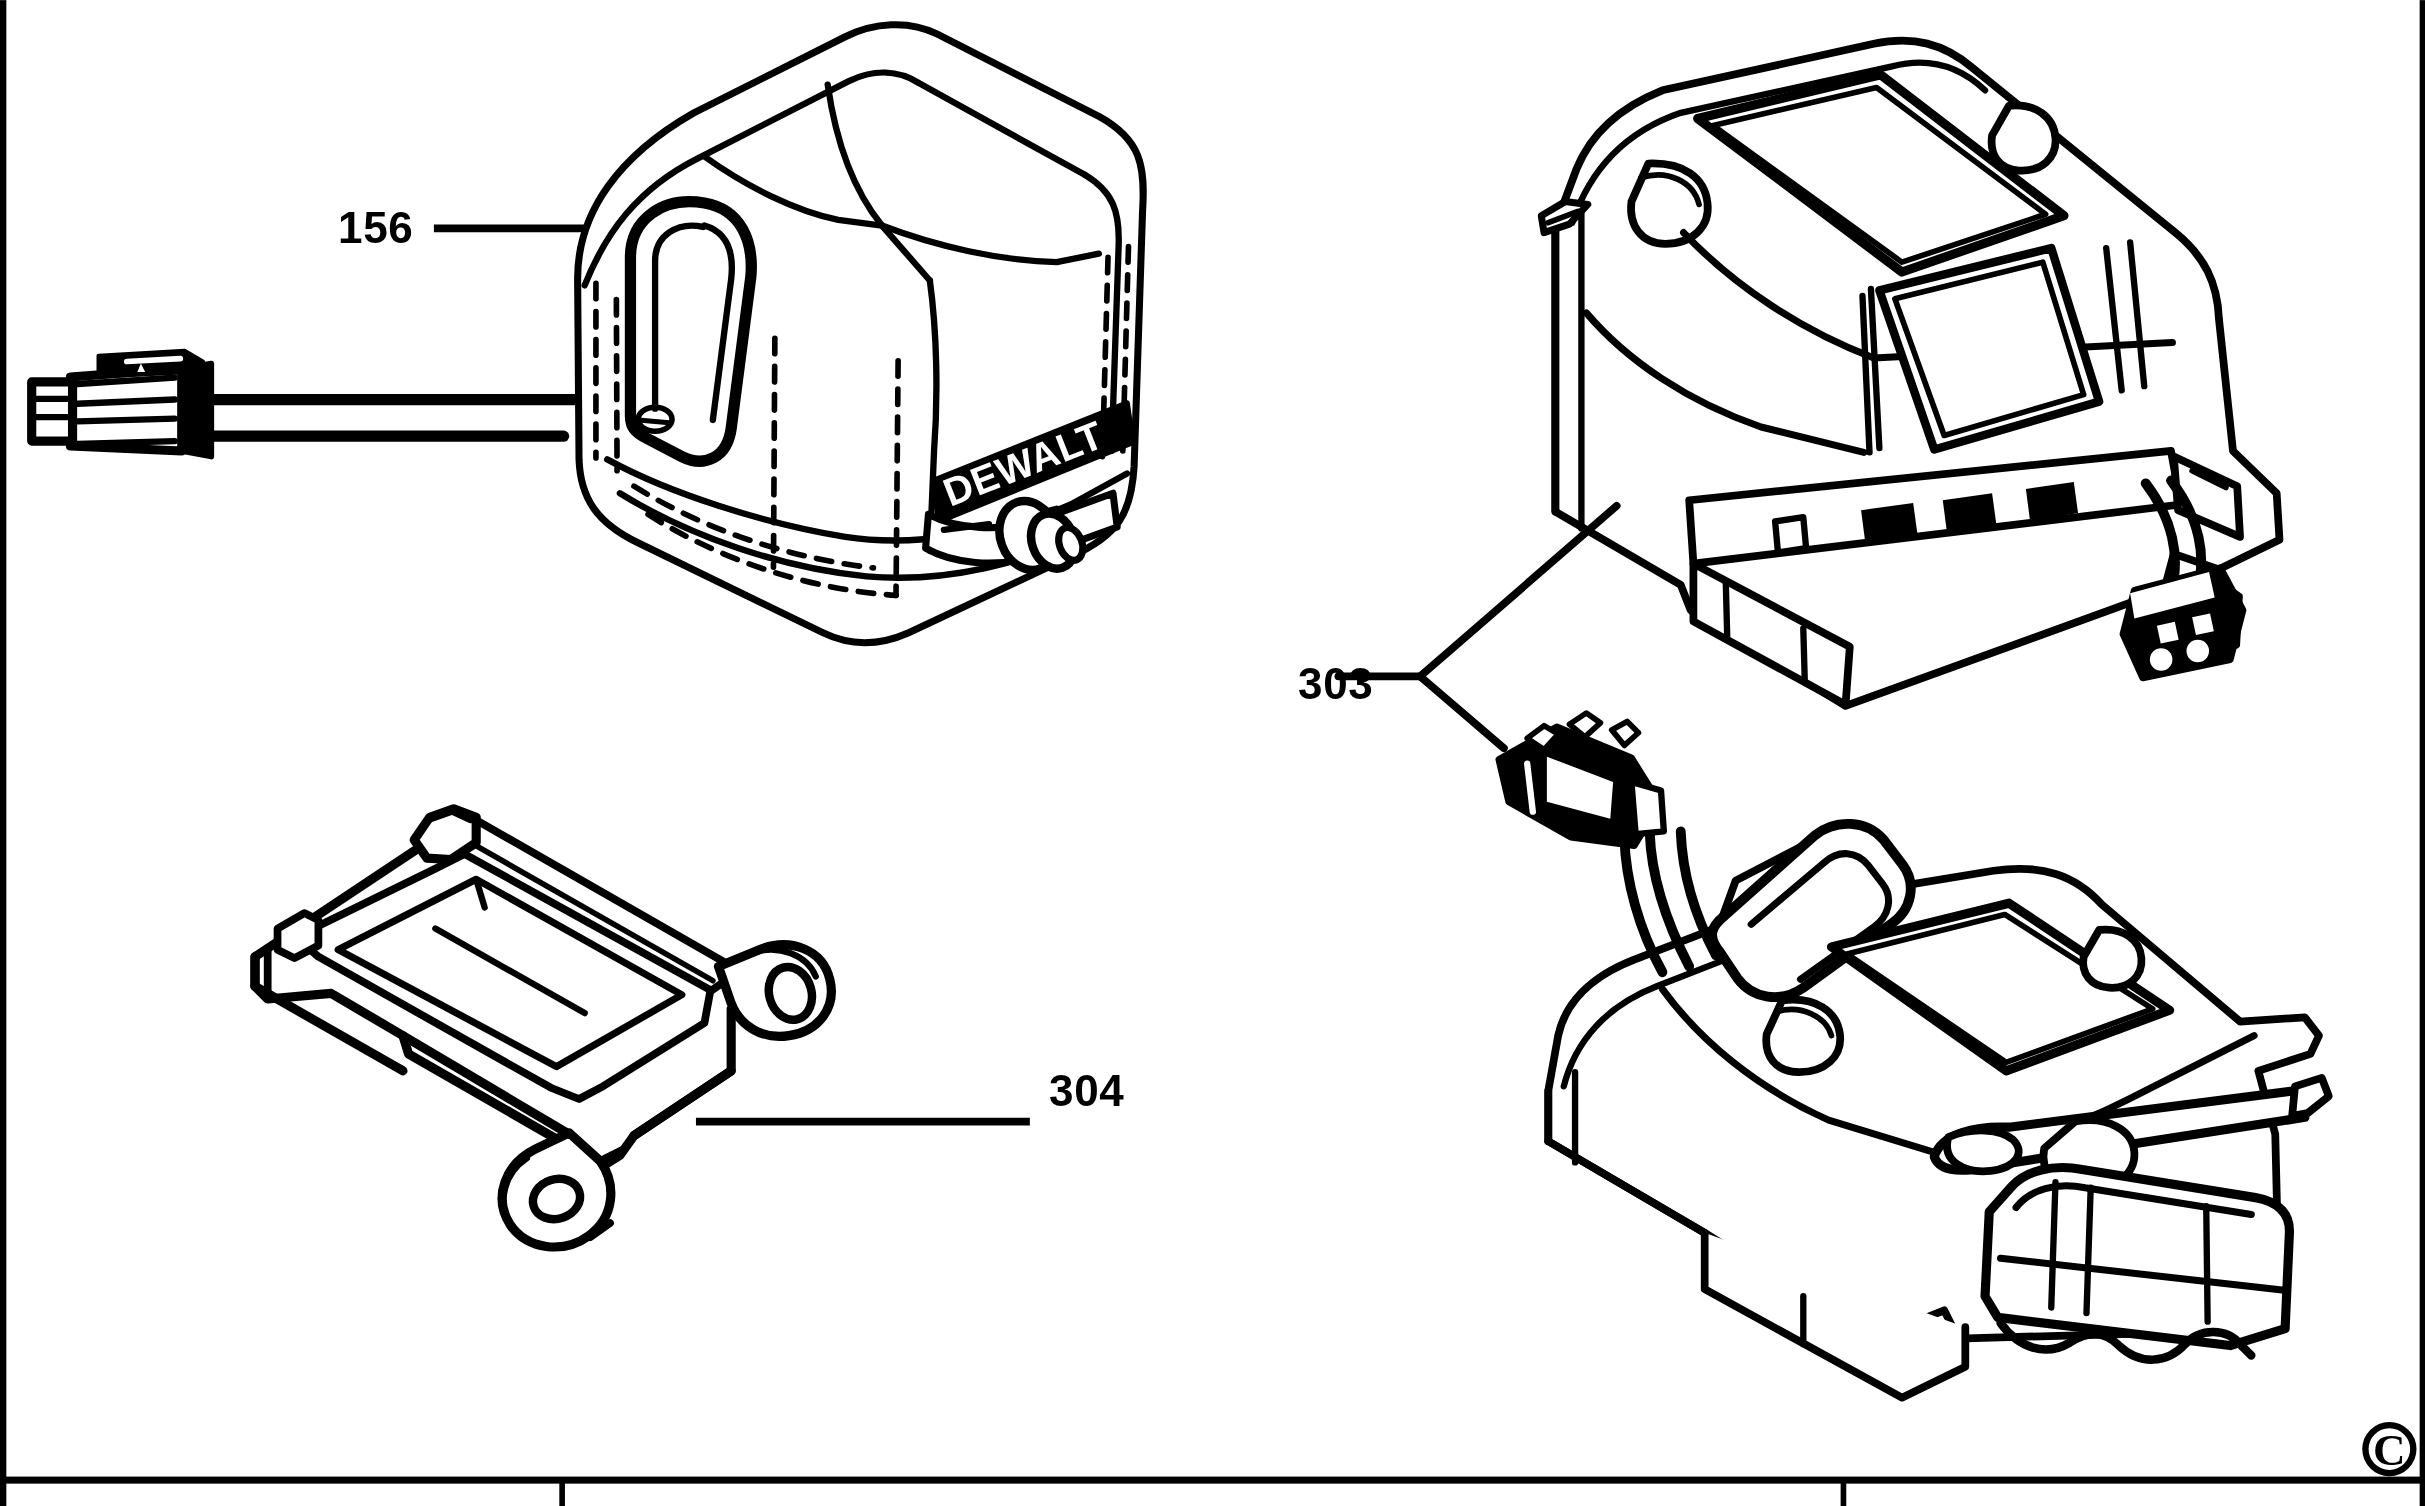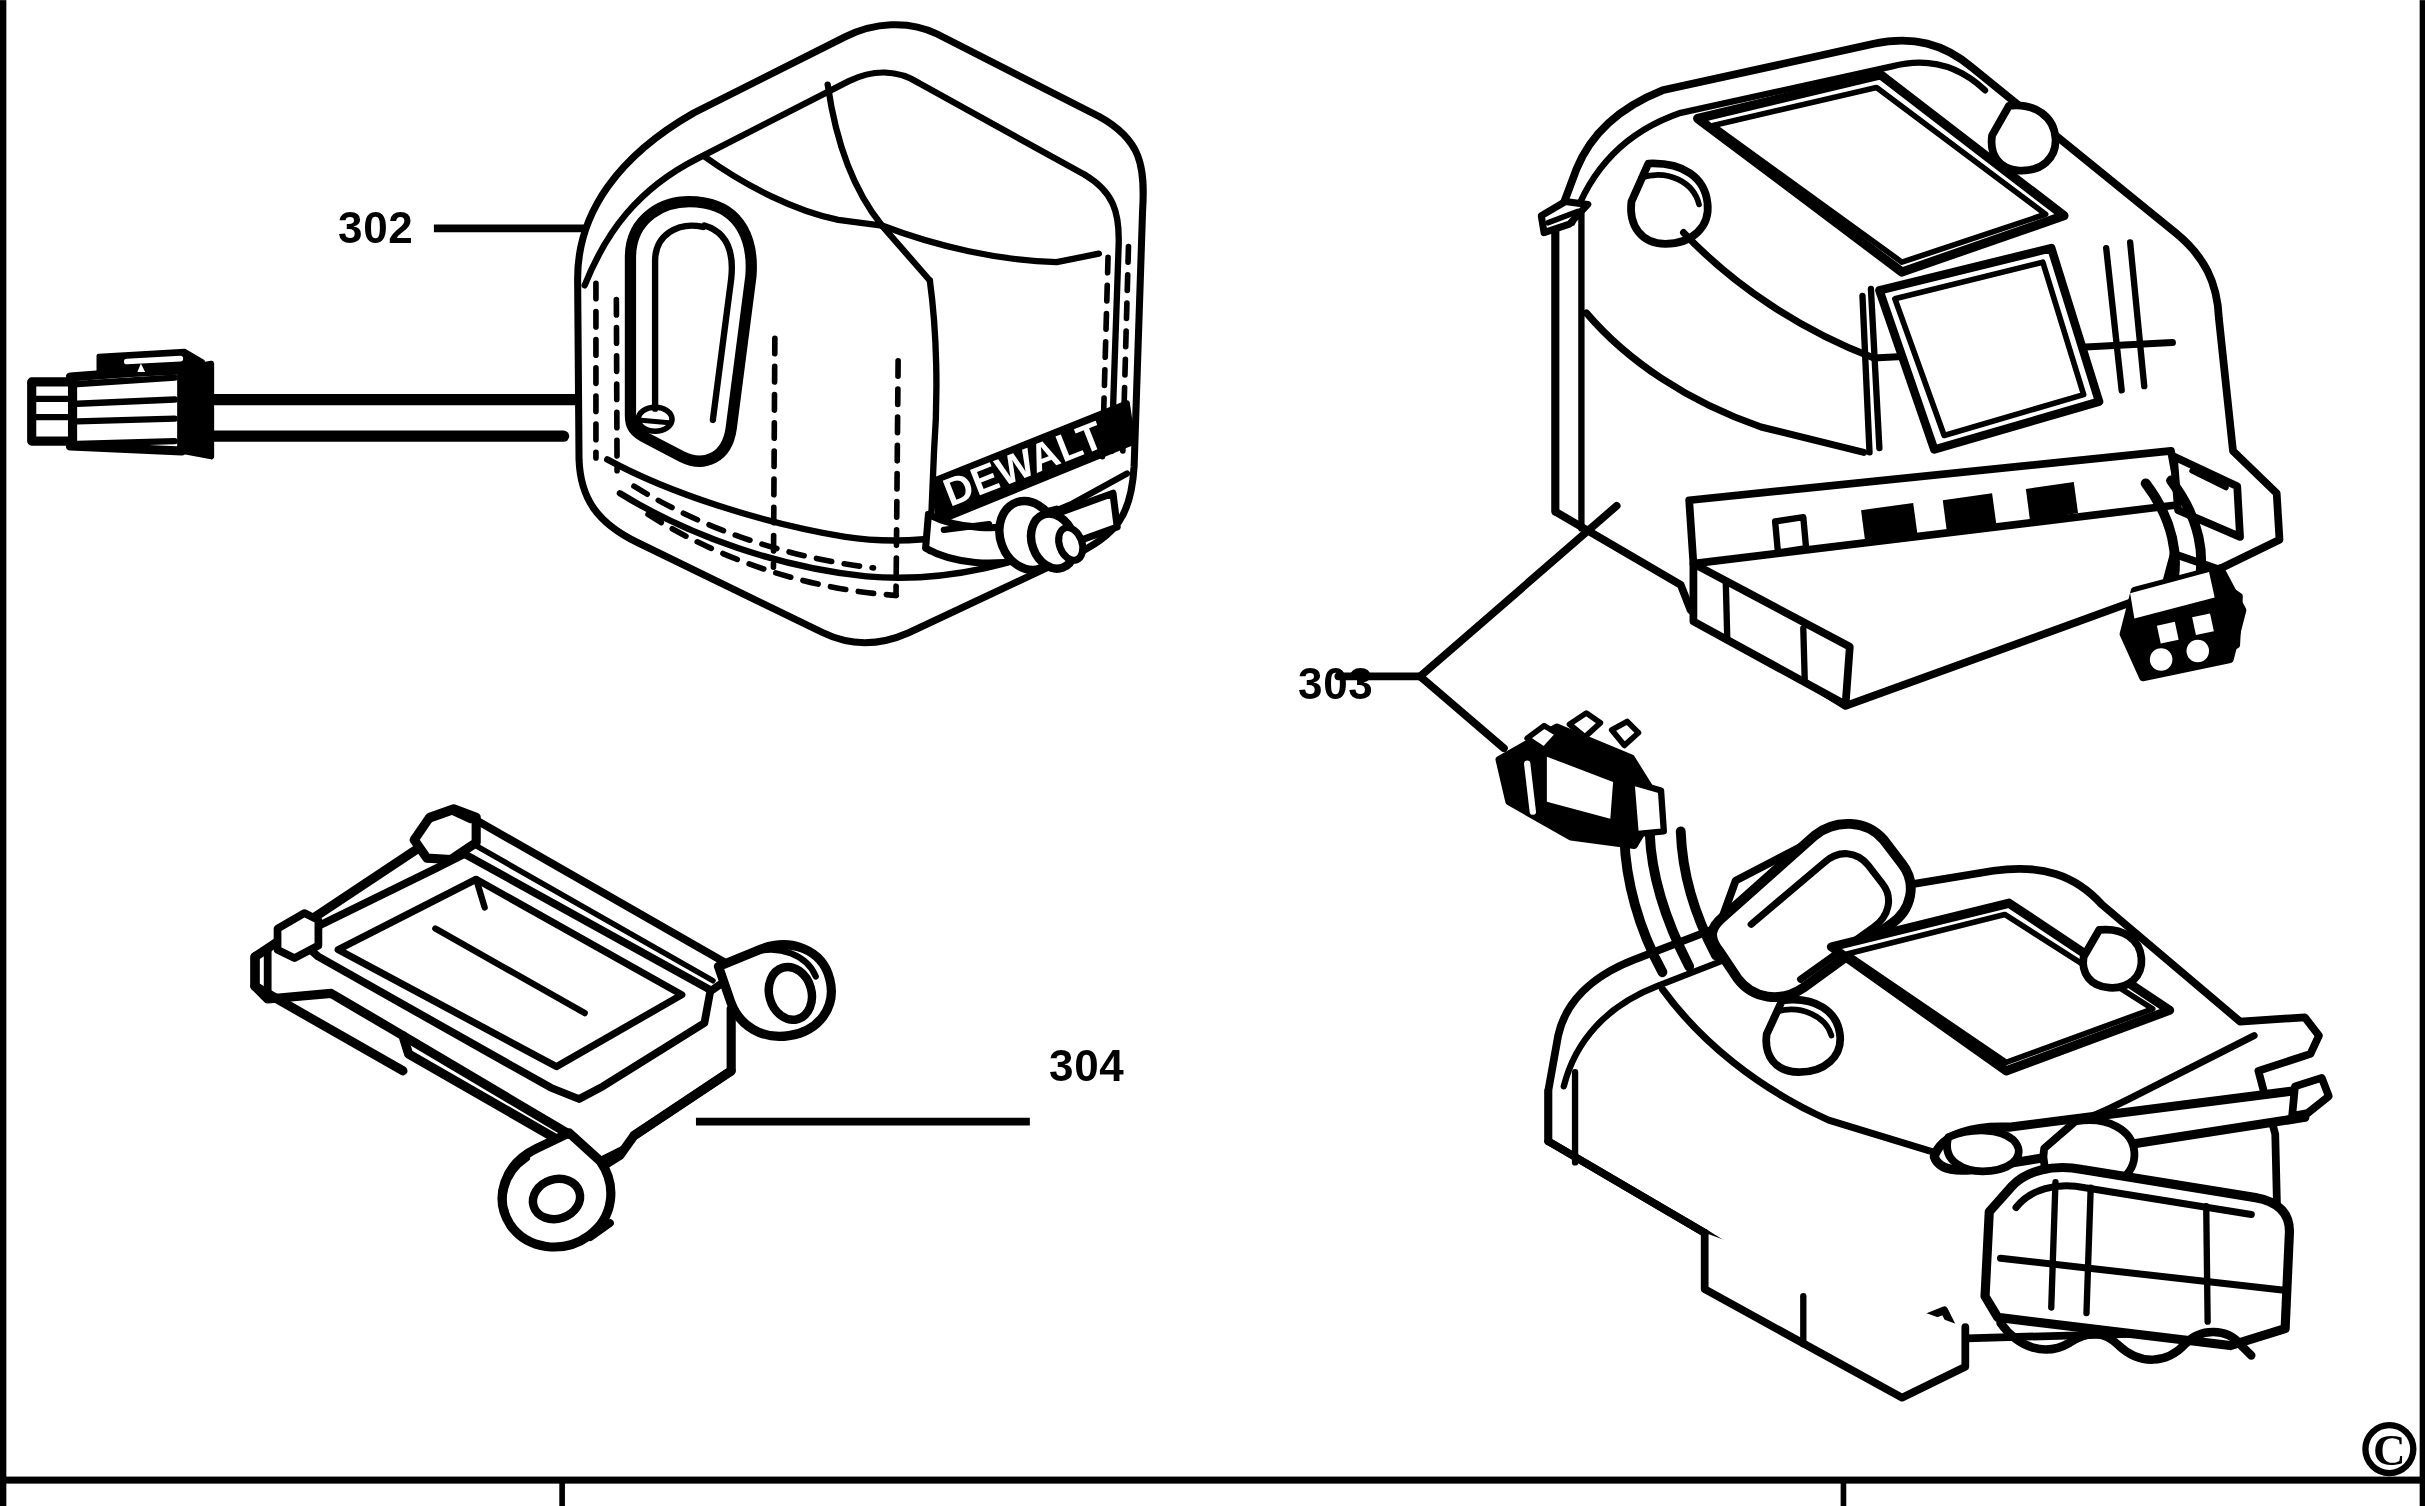--- a/index.html
+++ b/index.html
@@ -17,21 +17,21 @@
     font-family:"Liberation Sans",sans-serif;
     font-weight:bold;
     font-size:44px;
     color:#000000;
     letter-spacing:0.7px;
     white-space:nowrap;
     line-height:1;
   }
   #lbl302{left:338px;top:206px;}
   #lbl303{left:1275px;top:662px;margin-left:23px;}
-  #lbl304{left:1049px;top:1044px;}
+  #lbl304{left:1049px;top:1069px;}
 </style>
 </head>
 <body>
 
 <div id="page">
 
   <svg id="art" viewBox="0 0 3444 2139" xmlns="http://www.w3.org/2000/svg">
 
     <rect x="0" y="0" width="3444" height="2139" fill="#ffffff"></rect>
 
@@ -449,20 +449,20 @@
     </g>
 
     <g stroke="#000000" stroke-width="11" fill="none" stroke-linecap="round">
       <line x1="1900" y1="960" x2="2016" y2="960"></line>
       <line x1="2016" y1="960" x2="2295" y2="718"></line>
       <line x1="2016" y1="960" x2="2135" y2="1062"></line>
     </g>
 
   </svg>
 
-  <div class="calloutText" id="lbl302">302</div>
+  <div class="calloutText" id="lbl302">156</div>
 
   <div class="calloutText" id="lbl303">303</div>
 
   <div class="calloutText" id="lbl304">304</div>
 
 </div>
 
 
 </body></html>

